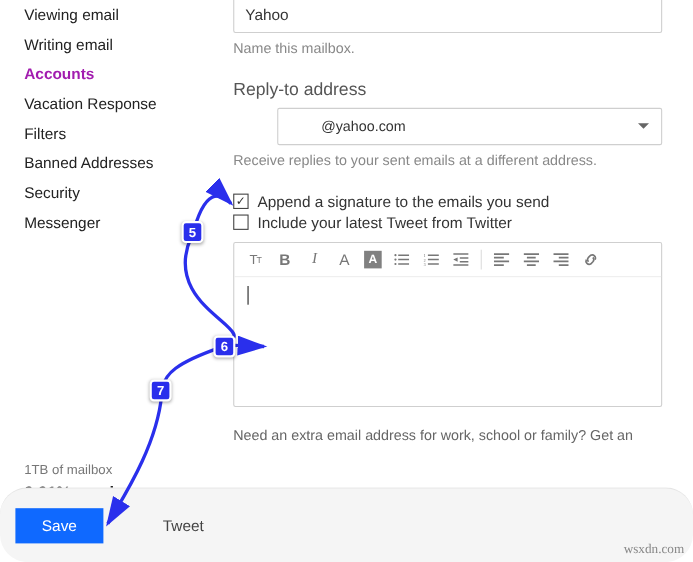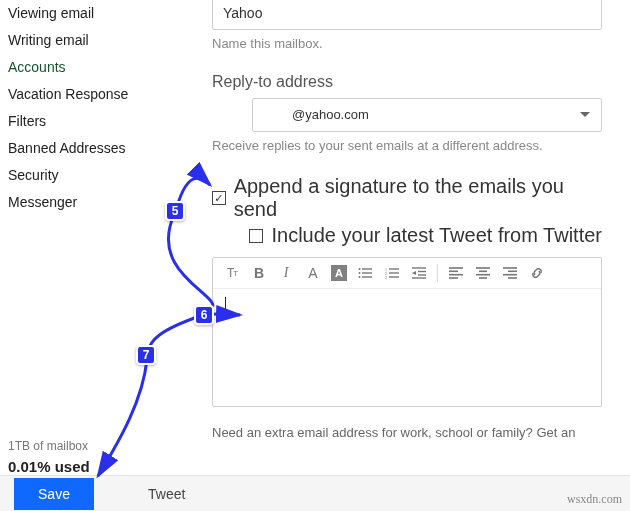--- a/index.html
+++ b/index.html
@@ -6,29 +6,29 @@
   body {
     width: 630px; height: 511px;
     font-family: "Segoe UI", "Helvetica Neue", Arial, sans-serif;
     font-size: 14px; color: #444;
     overflow: hidden; background: #fff;
     position: relative;
   }
   .wrap { display: flex; height: 100%; }
   .sidebar {
     width: 192px; flex: 0 0 192px;
-    padding: 0 0 0 8px;
+    padding: 0 0 0 22px;
     display: flex; flex-direction: column;
   }
   .nav { flex: 1; }
   .nav-item {
     display: block; padding: 5px 0 6px 0;
     color: #222; cursor: pointer; font-size: 14px;
   }
-  .nav-item.active { color: #14532d; font-weight: 400; }
+  .nav-item.active { color: #a21caf; font-weight: 700; }
   .storage { font-size: 12px; color: #777; padding: 6px 0 14px 0; line-height: 1.55; }
   .storage .used { font-size: 15px; font-weight: 700; color: #222; }
   .main {
     flex: 1; padding: 0 28px 0 20px;
     overflow: hidden;
   }
   .field { margin-bottom: 22px; }
   .label { font-size: 16px; color: #555; margin-bottom: 7px; font-weight: 400; }
   .input, .select {
     width: 100%; height: 34px; border: 1px solid #cfcfcf;
@@ -37,21 +37,21 @@
   }
   .select { appearance: none; position: relative; }
   .select-wrap { position: relative; padding-left: 40px; }
   .select-wrap::after {
     content: ""; position: absolute; right: 12px; top: 14px;
     border-left: 5px solid transparent; border-right: 5px solid transparent;
     border-top: 5px solid #666; pointer-events: none;
   }
   .select-text { position: absolute; left: 80px; top: 0; line-height: 34px; color: #333; pointer-events: none; font-size: 13px;}
   .hint { font-size: 13px; color: #888; margin-top: 6px; }
-  .chk-row { display: flex; align-items: center; gap: 8px; margin: 3px 0; font-size: 20px; color: #333; justify-content: flex-end; }
+  .chk-row { display: flex; align-items: center; gap: 8px; margin: 3px 0; font-size: 14px; color: #333; }
   .chk { width: 14px; height: 14px; border: 1px solid #444; display: inline-flex; align-items: center; justify-content: center; font-size: 11px; line-height: 1; cursor: pointer; }
   .chk.checked::before { content: "✓"; }
   .editor {
     border: 1px solid #cfcfcf; border-radius: 2px;
     margin-top: 10px; min-height: 150px; display: flex; flex-direction: column;
   }
   .toolbar {
     display: flex; align-items: center; gap: 9px;
     padding: 6px 10px; border-bottom: 1px solid #eee;
     color: #777; font-size: 14px;
@@ -59,21 +59,22 @@
   .tb { width: 18px; height: 18px; display: inline-flex; align-items: center; justify-content: center; cursor: pointer; font-family: Georgia, serif; }
   .tb svg { display: block; }
   .tb.highlight { background: #808080; color: #fff; width: 16px; height: 16px; font-family: Arial, sans-serif; font-weight: 700; font-size: 11px; }
   .sep { width: 1px; height: 18px; background: #ddd; }
   .editbody { flex: 1; padding: 8px 12px; font-size: 15px; color: #222; }
   .cursor { border-left: 1px solid #222; height: 17px; display: inline-block; }
   .footer {
     position: absolute; left: 0; right: 0; bottom: 0;
     background: #f5f5f5; border-top: 1px solid #e5e5e5;
     padding: 10px 14px; display: flex; gap: 34px; align-items: center;
-    height: 36px;
+    height: 68px;
+    border-radius: 25px;
   }
   .btn { height: 32px; padding: 0 20px; border: none; font-size: 14px; cursor: pointer; }
   .btn-primary { background: #0f69ff; color: #fff; width: 80px; }
   .btn-link { background: transparent; color: #444; }
   .exfoot { margin-top: 16px; }
   .exfoot .label { margin-bottom: 4px; }
   .exfoot .hint { color: #666; line-height: 1.5; }
   
   .badge {
     position: absolute; width: 20px; height: 20px;

